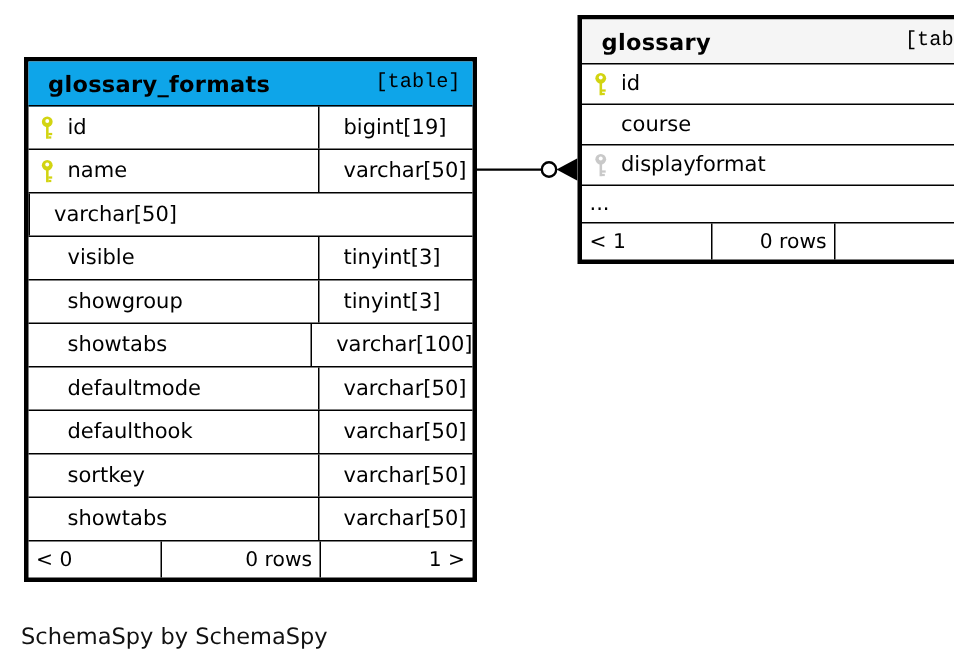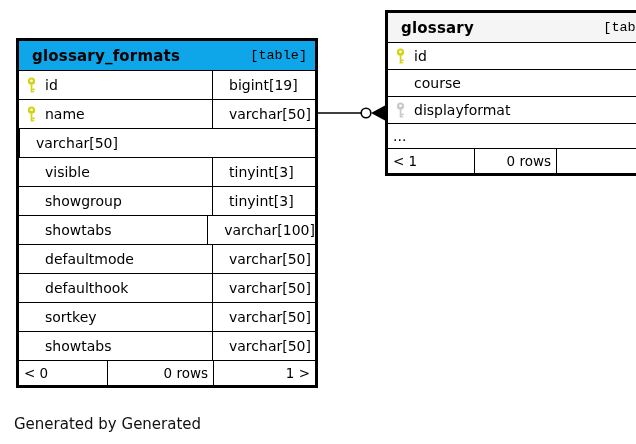--- a/index.html
+++ b/index.html
@@ -279,15 +279,15 @@
 
     <div class="more-row">...</div>
 
     <div class="tfoot">
       <div class="fcell prev">&lt; 1</div>
       <div class="fcell rows">0 rows</div>
       <div class="fcell next">2 &gt;</div>
     </div>
   </div>
 
-  <div class="caption">Generated by Generated</div>
+  <div class="caption">SchemaSpy by SchemaSpy</div>
 
 </div>
 
 </body></html>

